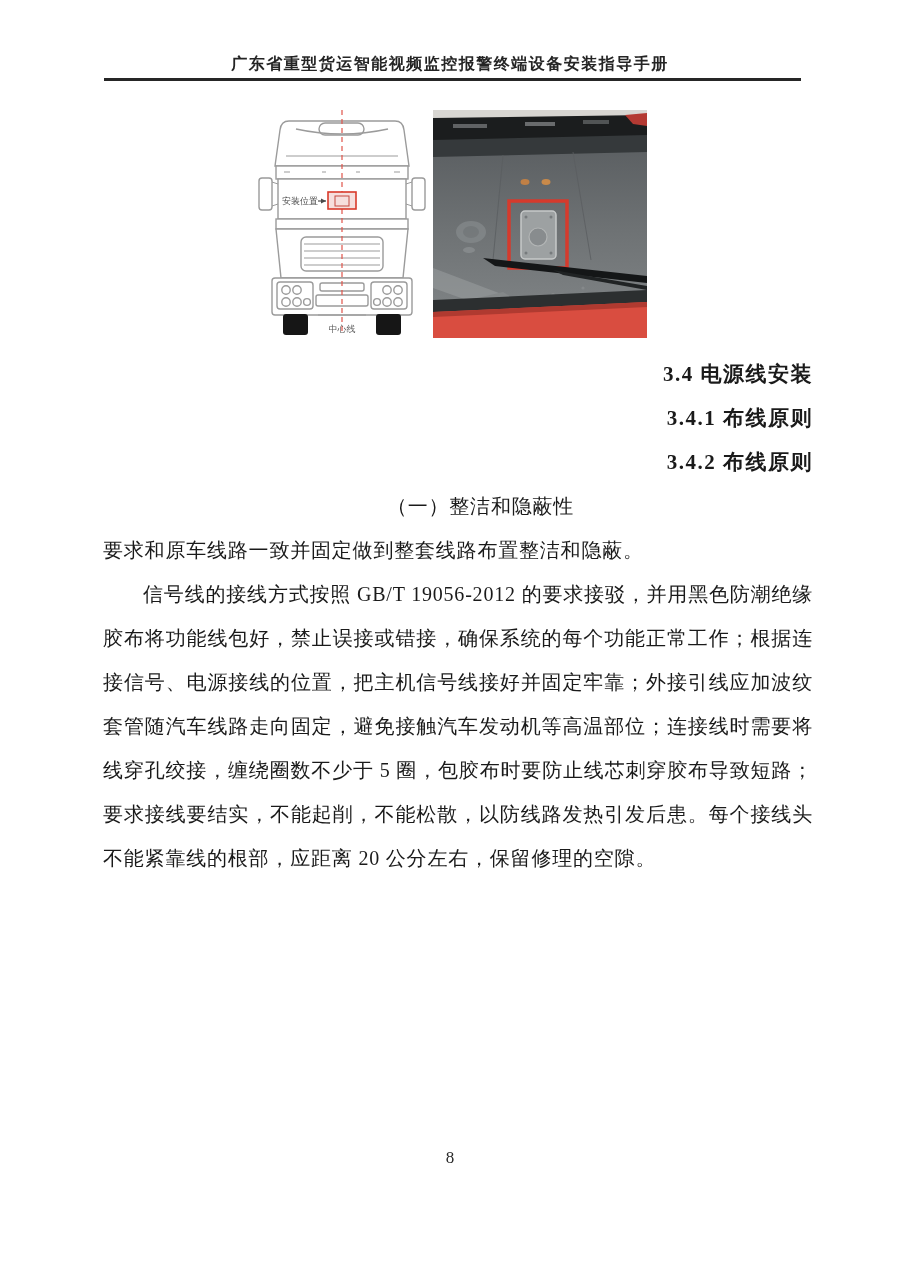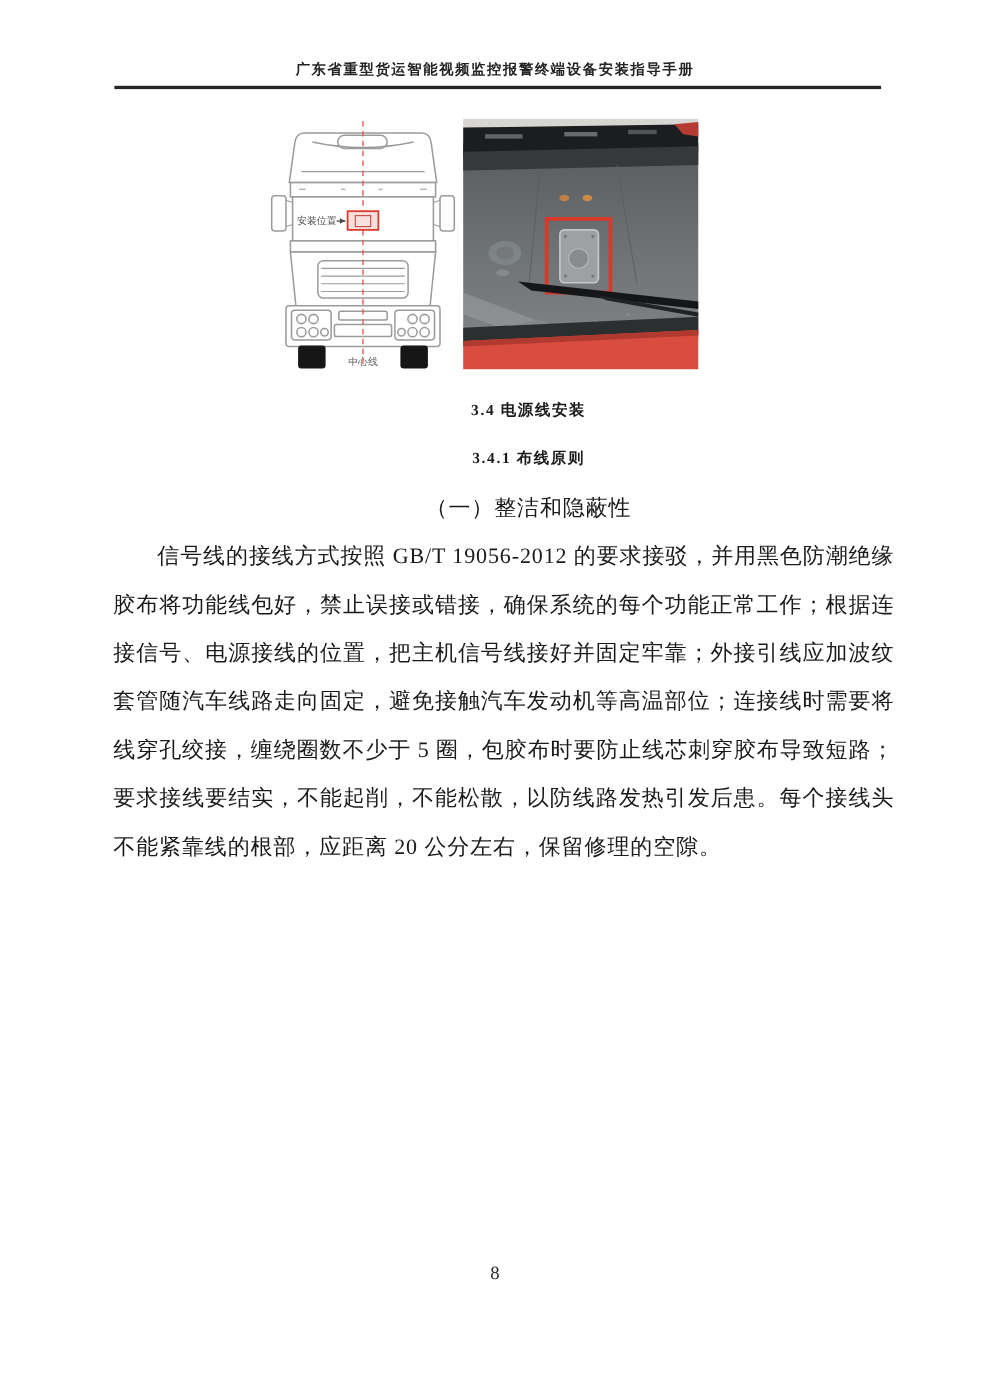--- a/index.html
+++ b/index.html
@@ -11,60 +11,60 @@
     font-family: "Liberation Serif", "DejaVu Serif", serif;
     color: #1a1a1a;
     overflow: hidden;
   }
 
   
   .header-title {
     position: absolute;
     top: 54px; left: 0; right: 0;
     text-align: center;
-    font-size: 13px;
+    font-size: 16px;
     font-weight: bold;
     letter-spacing: 1.5px;
     color: #242424;
   }
   .header-rule {
     position: absolute;
     top: 78px; left: 104px;
     width: 697px; height: 3px;
     background: #262626;
   }
 
   
   .figures {
     position: absolute;
-    top: 106px; left: 244px;
+    top: 106px; left: 256px;
     display: flex;
     gap: 5px;
-    align-items: center;
+    align-items: flex-end;
   }
   .fig { display: block; }
 
   
   .content {
     position: absolute;
     top: 352px; left: 103px;
     width: 710px;
     font-size: 20px;
     line-height: 44px;
     text-align: justify;
     letter-spacing: 0.8px;
   }
   .content h2, .content h3 {
     margin: 0;
     padding-left: 45px;
-    font-size: 14px;
+    font-size: 21px;
     font-weight: bold;
     line-height: 44px;
     letter-spacing: 1.5px;
-    text-align: center;
+    text-align: right;
   }
   .content p { margin: 0; }
   .content p.indent { text-indent: 2em; }
   .content p.inset { padding-left: 45px; text-align: center; }
 
   
   .page-number {
     position: absolute;
     top: 1148px; left: 0; right: 0;
     text-align: center;
@@ -206,19 +206,21 @@
       <g>
         <polygon points="0,202 214,192 214,228 0,228" fill="#d94d40"></polygon>
         <polygon points="0,202 214,192 214,197 0,207" fill="#b03a30"></polygon>
       </g>
     </svg>
   </div>
 
   <div class="content">
     <h2>3.4 电源线安装</h2>
     <h3>3.4.1 布线原则</h3>
+    <h3>3.4.2 布线原则</h3>
     <p class="inset">（一）整洁和隐蔽性</p>
+    <p>要求和原车线路一致并固定做到整套线路布置整洁和隐蔽。</p>
     <p class="indent">信号线的接线方式按照 GB/T 19056-2012 的要求接驳，并用黑色防潮绝缘胶布将功能线包好，禁止误接或错接，确保系统的每个功能正常工作；根据连接信号、电源接线的位置，把主机信号线接好并固定牢靠；外接引线应加波纹套管随汽车线路走向固定，避免接触汽车发动机等高温部位；连接线时需要将线穿孔绞接，缠绕圈数不少于 5 圈，包胶布时要防止线芯刺穿胶布导致短路；要求接线要结实，不能起削，不能松散，以防线路发热引发后患。每个接线头不能紧靠线的根部，应距离 20 公分左右，保留修理的空隙。</p>
   </div>
 
   <div class="page-number">8</div>
 
 </div>
 
 </body></html>

